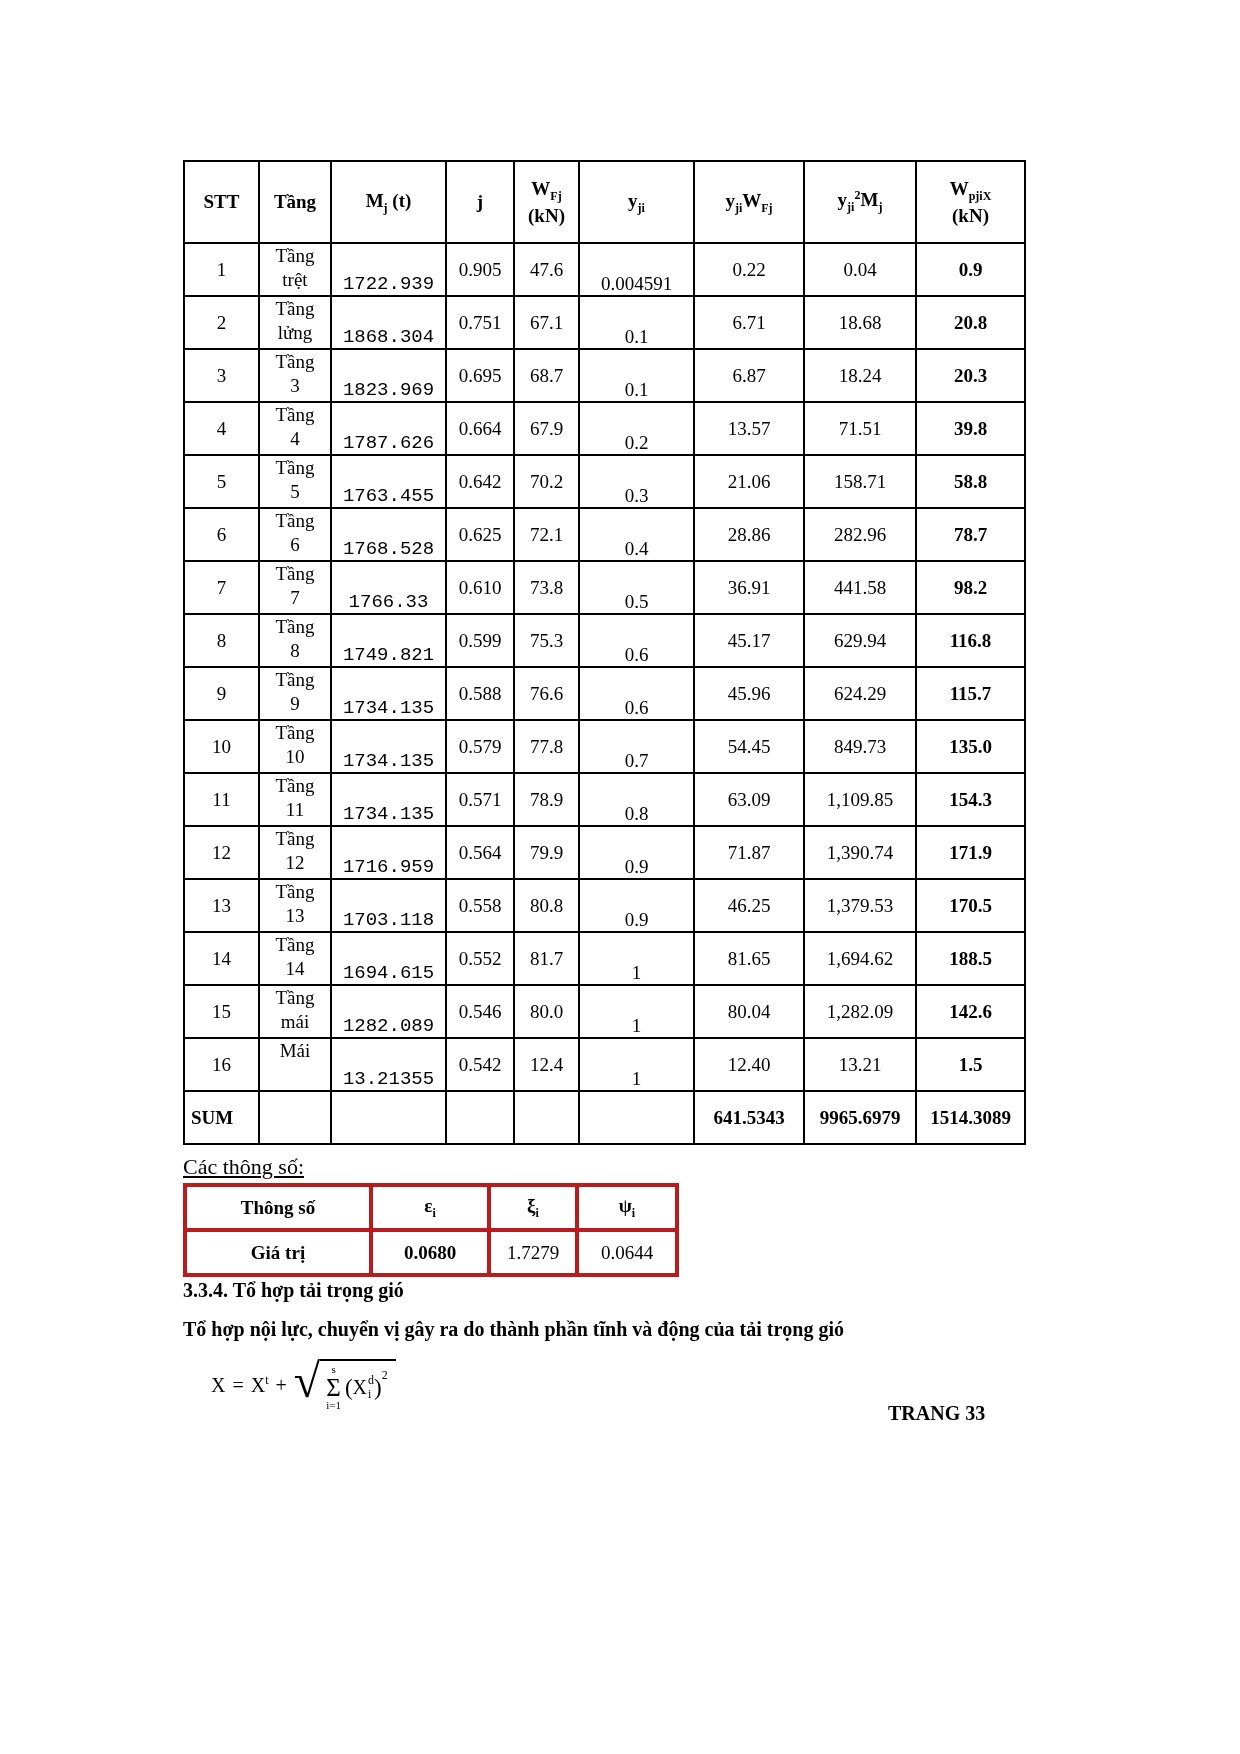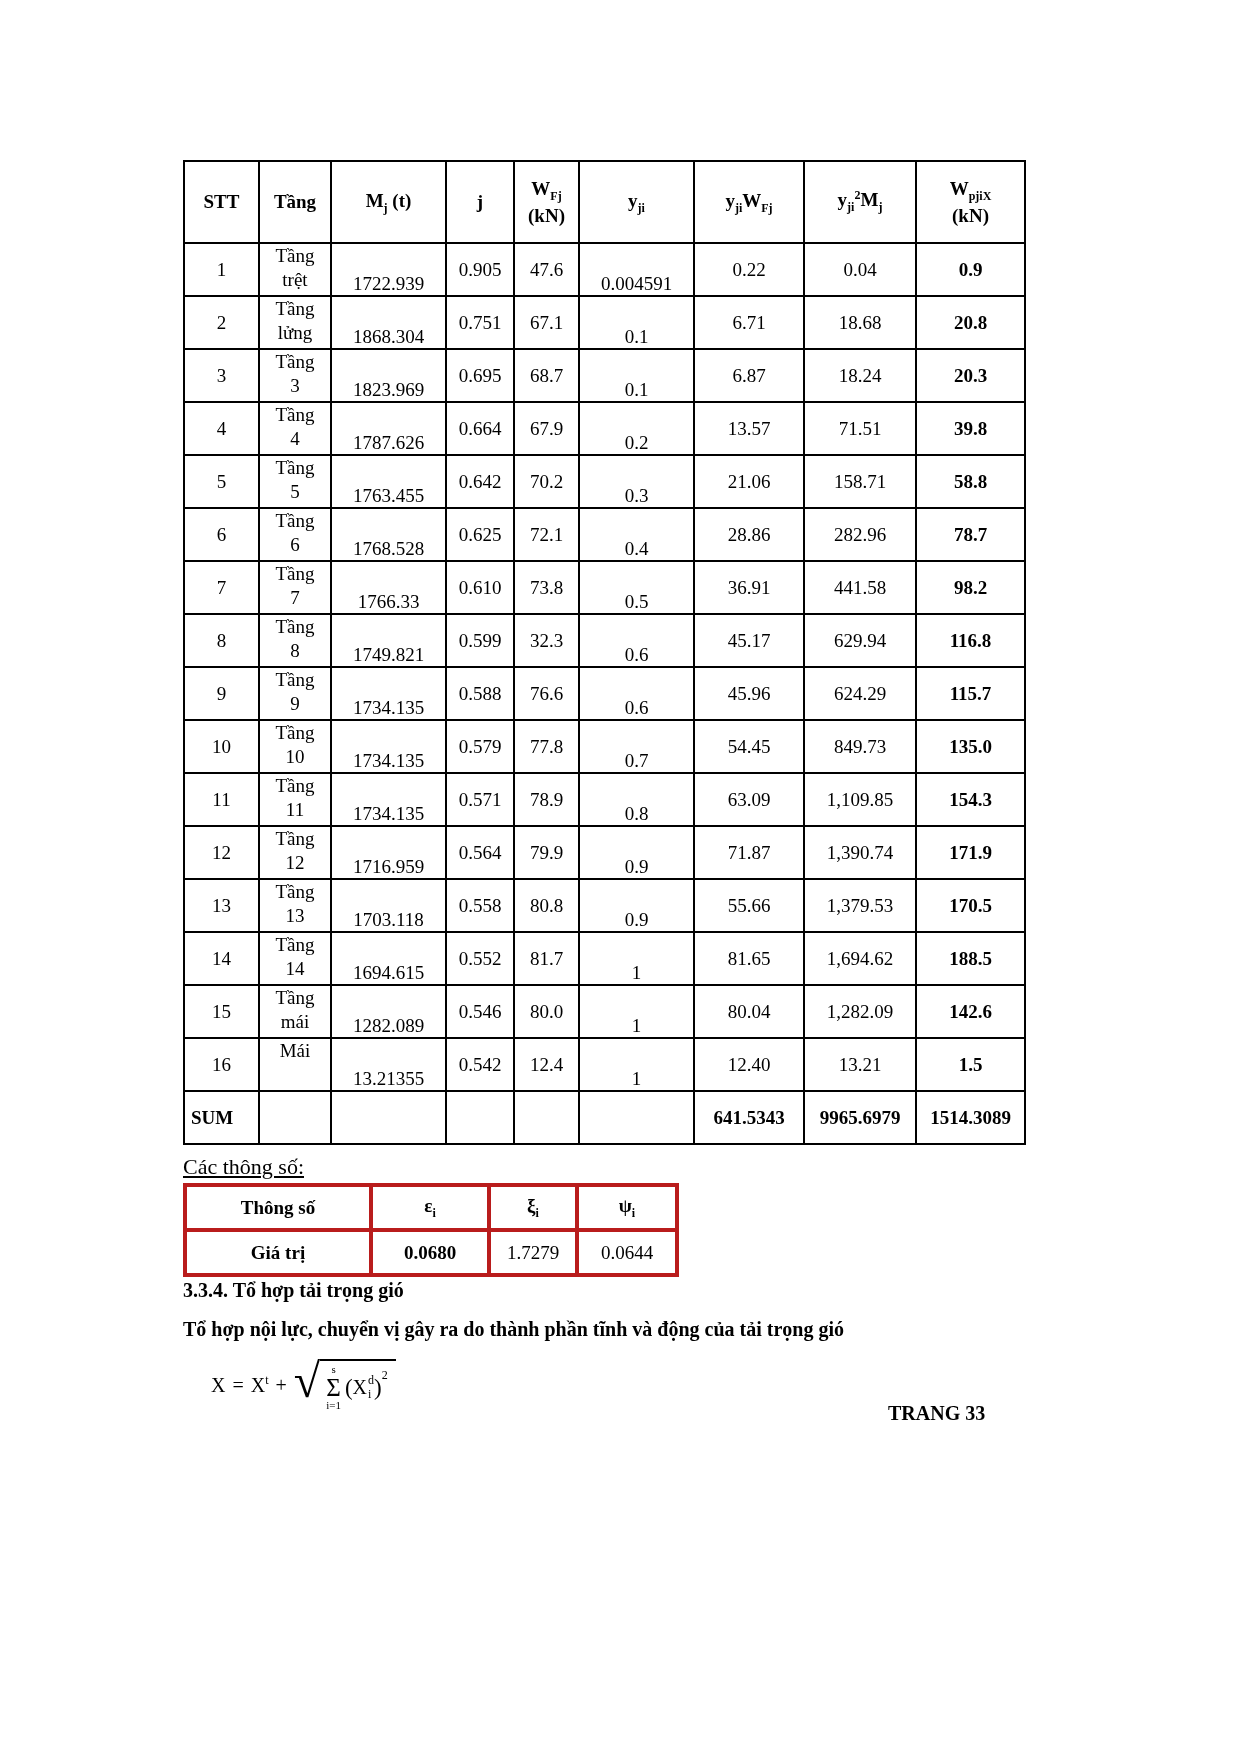--- a/index.html
+++ b/index.html
@@ -10,21 +10,21 @@
   
   table.main{border-collapse:collapse;width:841px;table-layout:fixed;}
   table.main th,table.main td{border:2px solid #000;font-size:19px;padding:0 2px;
         text-align:center;overflow:hidden;}
   table.main th{font-weight:bold;height:80px;vertical-align:middle;line-height:1.25;}
   table.main tbody tr{height:53px;}
   sub{font-size:12px;}
   sup{font-size:12px;}
   .col-stt{vertical-align:middle;}
   .col-tang{vertical-align:top;line-height:1.25;padding-top:1px;}
-  .col-mj{vertical-align:bottom;padding-bottom:5px;}
+  .col-mj{vertical-align:bottom;padding-bottom:5px;font-family:Liberation Mono, monospace;}
   .col-j,.col-wfj,.col-yw,.col-ym,.col-wp{vertical-align:middle;}
   .col-yji{vertical-align:bottom;padding-bottom:4px;}
   .bold{font-weight:bold;}
   .sum-row td{height:42px;font-weight:bold;vertical-align:middle;}
   .sum-label{text-align:left !important;padding-left:6px !important;}
 
   
   .caption{font-size:22px;margin:9px 0 3px 0;}
   .caption span{text-decoration:underline;}
   table.params{border-collapse:collapse;table-layout:fixed;}
@@ -192,21 +192,21 @@
             <td class="col-wp bold">98.2</td>
           </tr>
           <tr>
             <td class="col-stt">8</td>
             <td class="col-tang">
               <div>Tầng</div>
               <div>8</div>
             </td>
             <td class="col-mj">1749.821</td>
             <td class="col-j">0.599</td>
-            <td class="col-wfj">32.3</td>
+            <td class="col-wfj">75.3</td>
             <td class="col-yji">0.6</td>
             <td class="col-yw">45.17</td>
             <td class="col-ym">629.94</td>
             <td class="col-wp bold">116.8</td>
           </tr>
           <tr>
             <td class="col-stt">9</td>
             <td class="col-tang">
               <div>Tầng</div>
               <div>9</div>
@@ -264,21 +264,21 @@
           <tr>
             <td class="col-stt">13</td>
             <td class="col-tang">
               <div>Tầng</div>
               <div>13</div>
             </td>
             <td class="col-mj">1703.118</td>
             <td class="col-j">0.558</td>
             <td class="col-wfj">80.8</td>
             <td class="col-yji">0.9</td>
-            <td class="col-yw">55.66</td>
+            <td class="col-yw">46.25</td>
             <td class="col-ym">1,379.53</td>
             <td class="col-wp bold">170.5</td>
           </tr>
           <tr>
             <td class="col-stt">14</td>
             <td class="col-tang">
               <div>Tầng</div>
               <div>14</div>
             </td>
             <td class="col-mj">1694.615</td>

